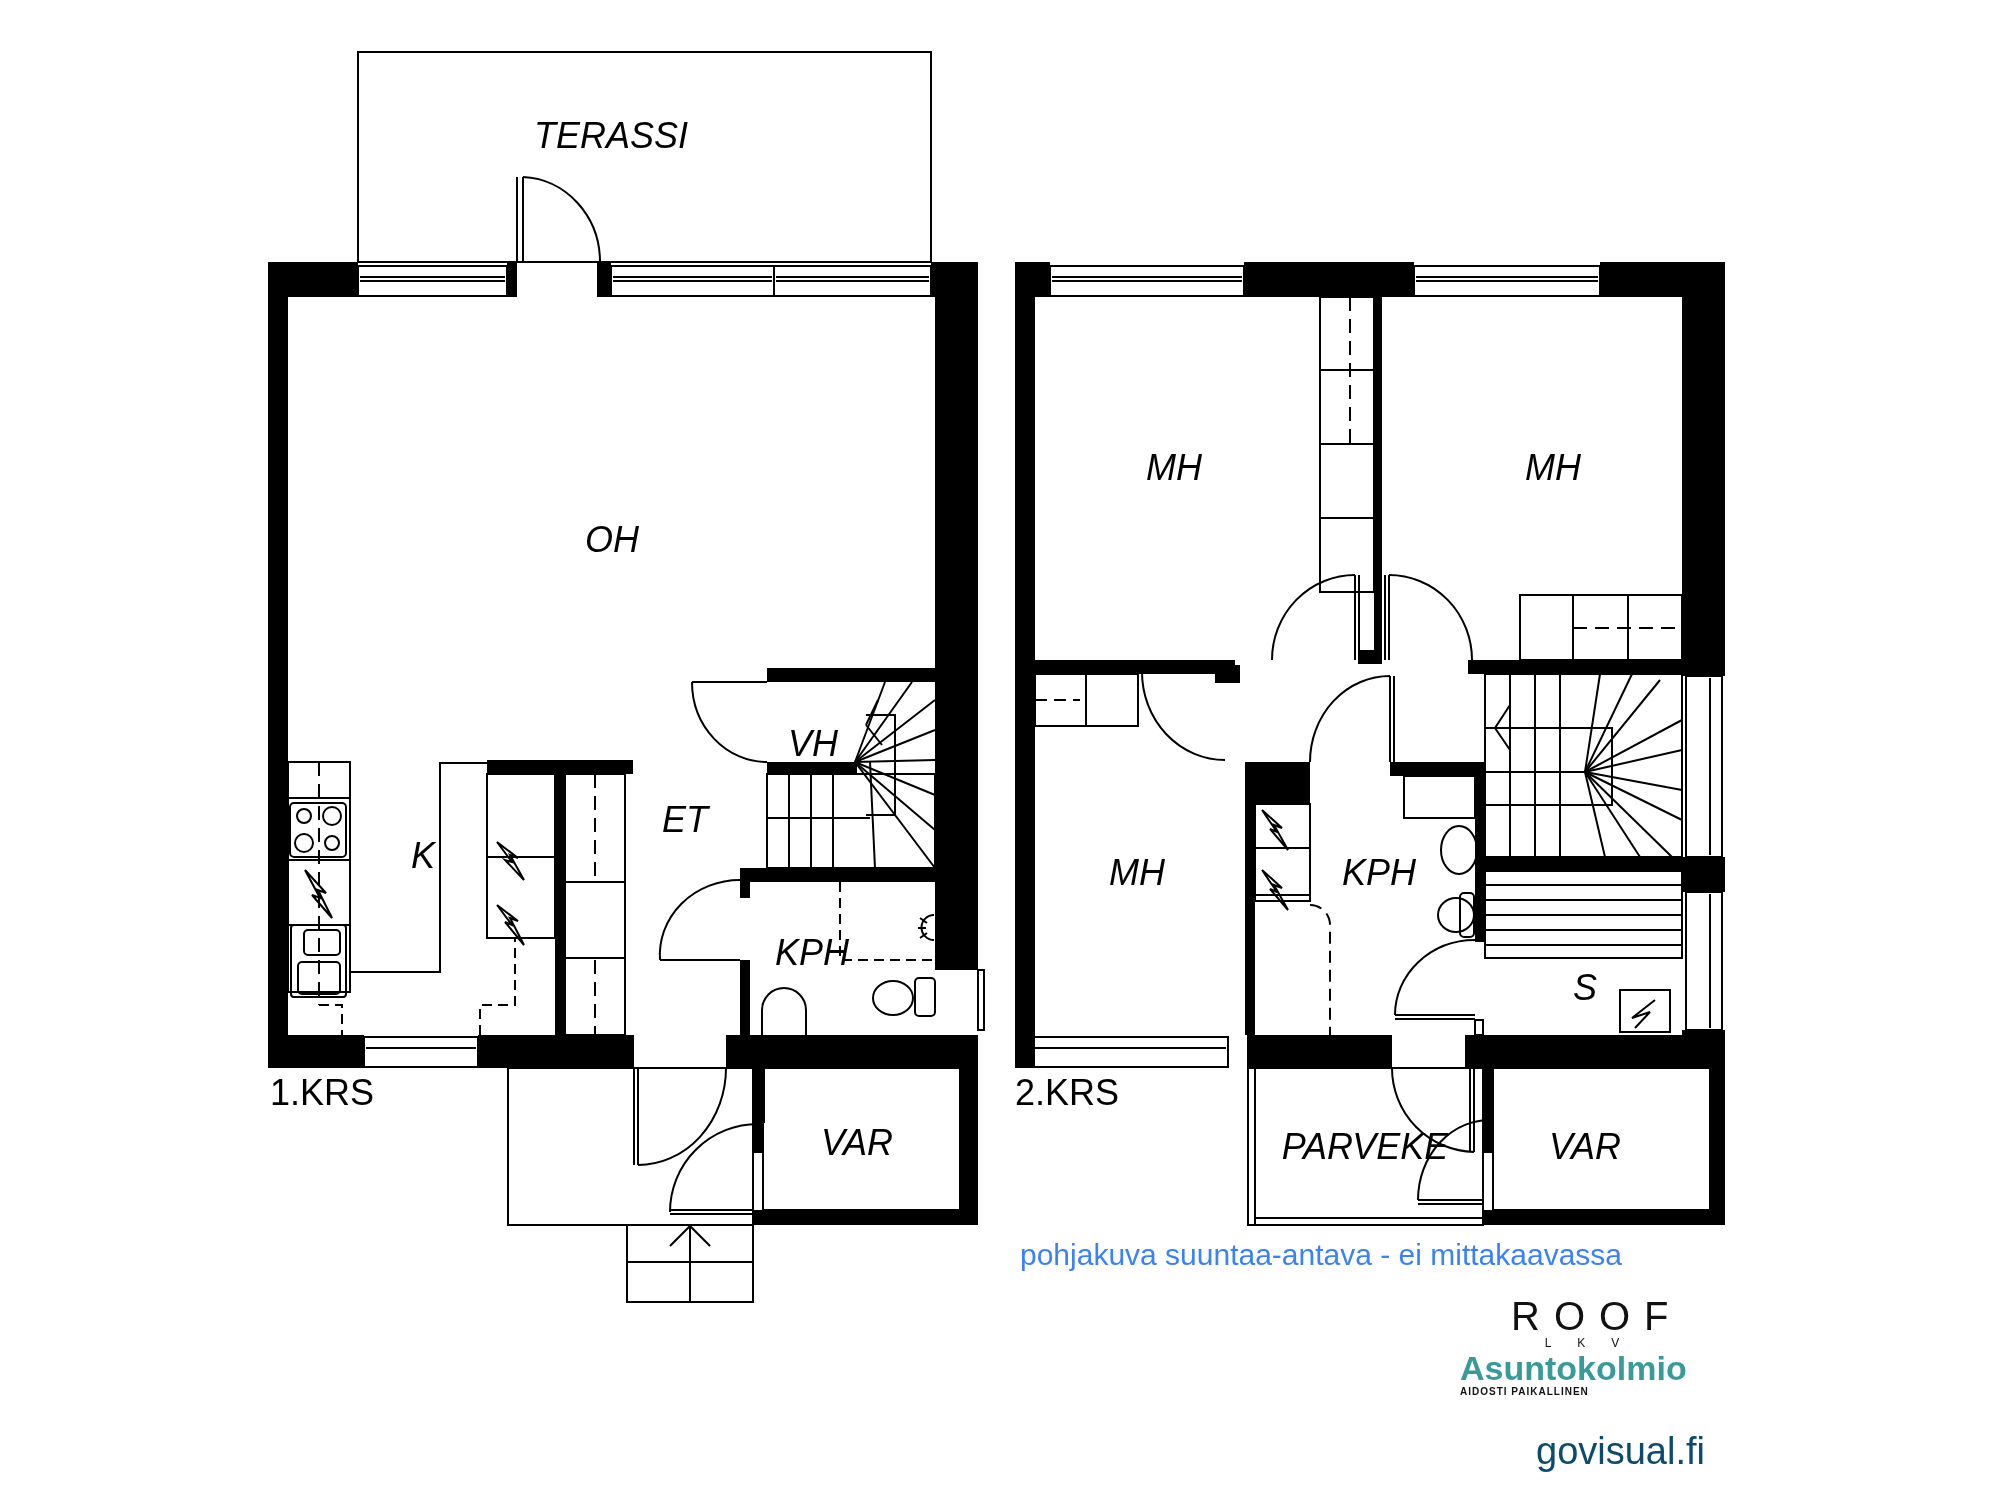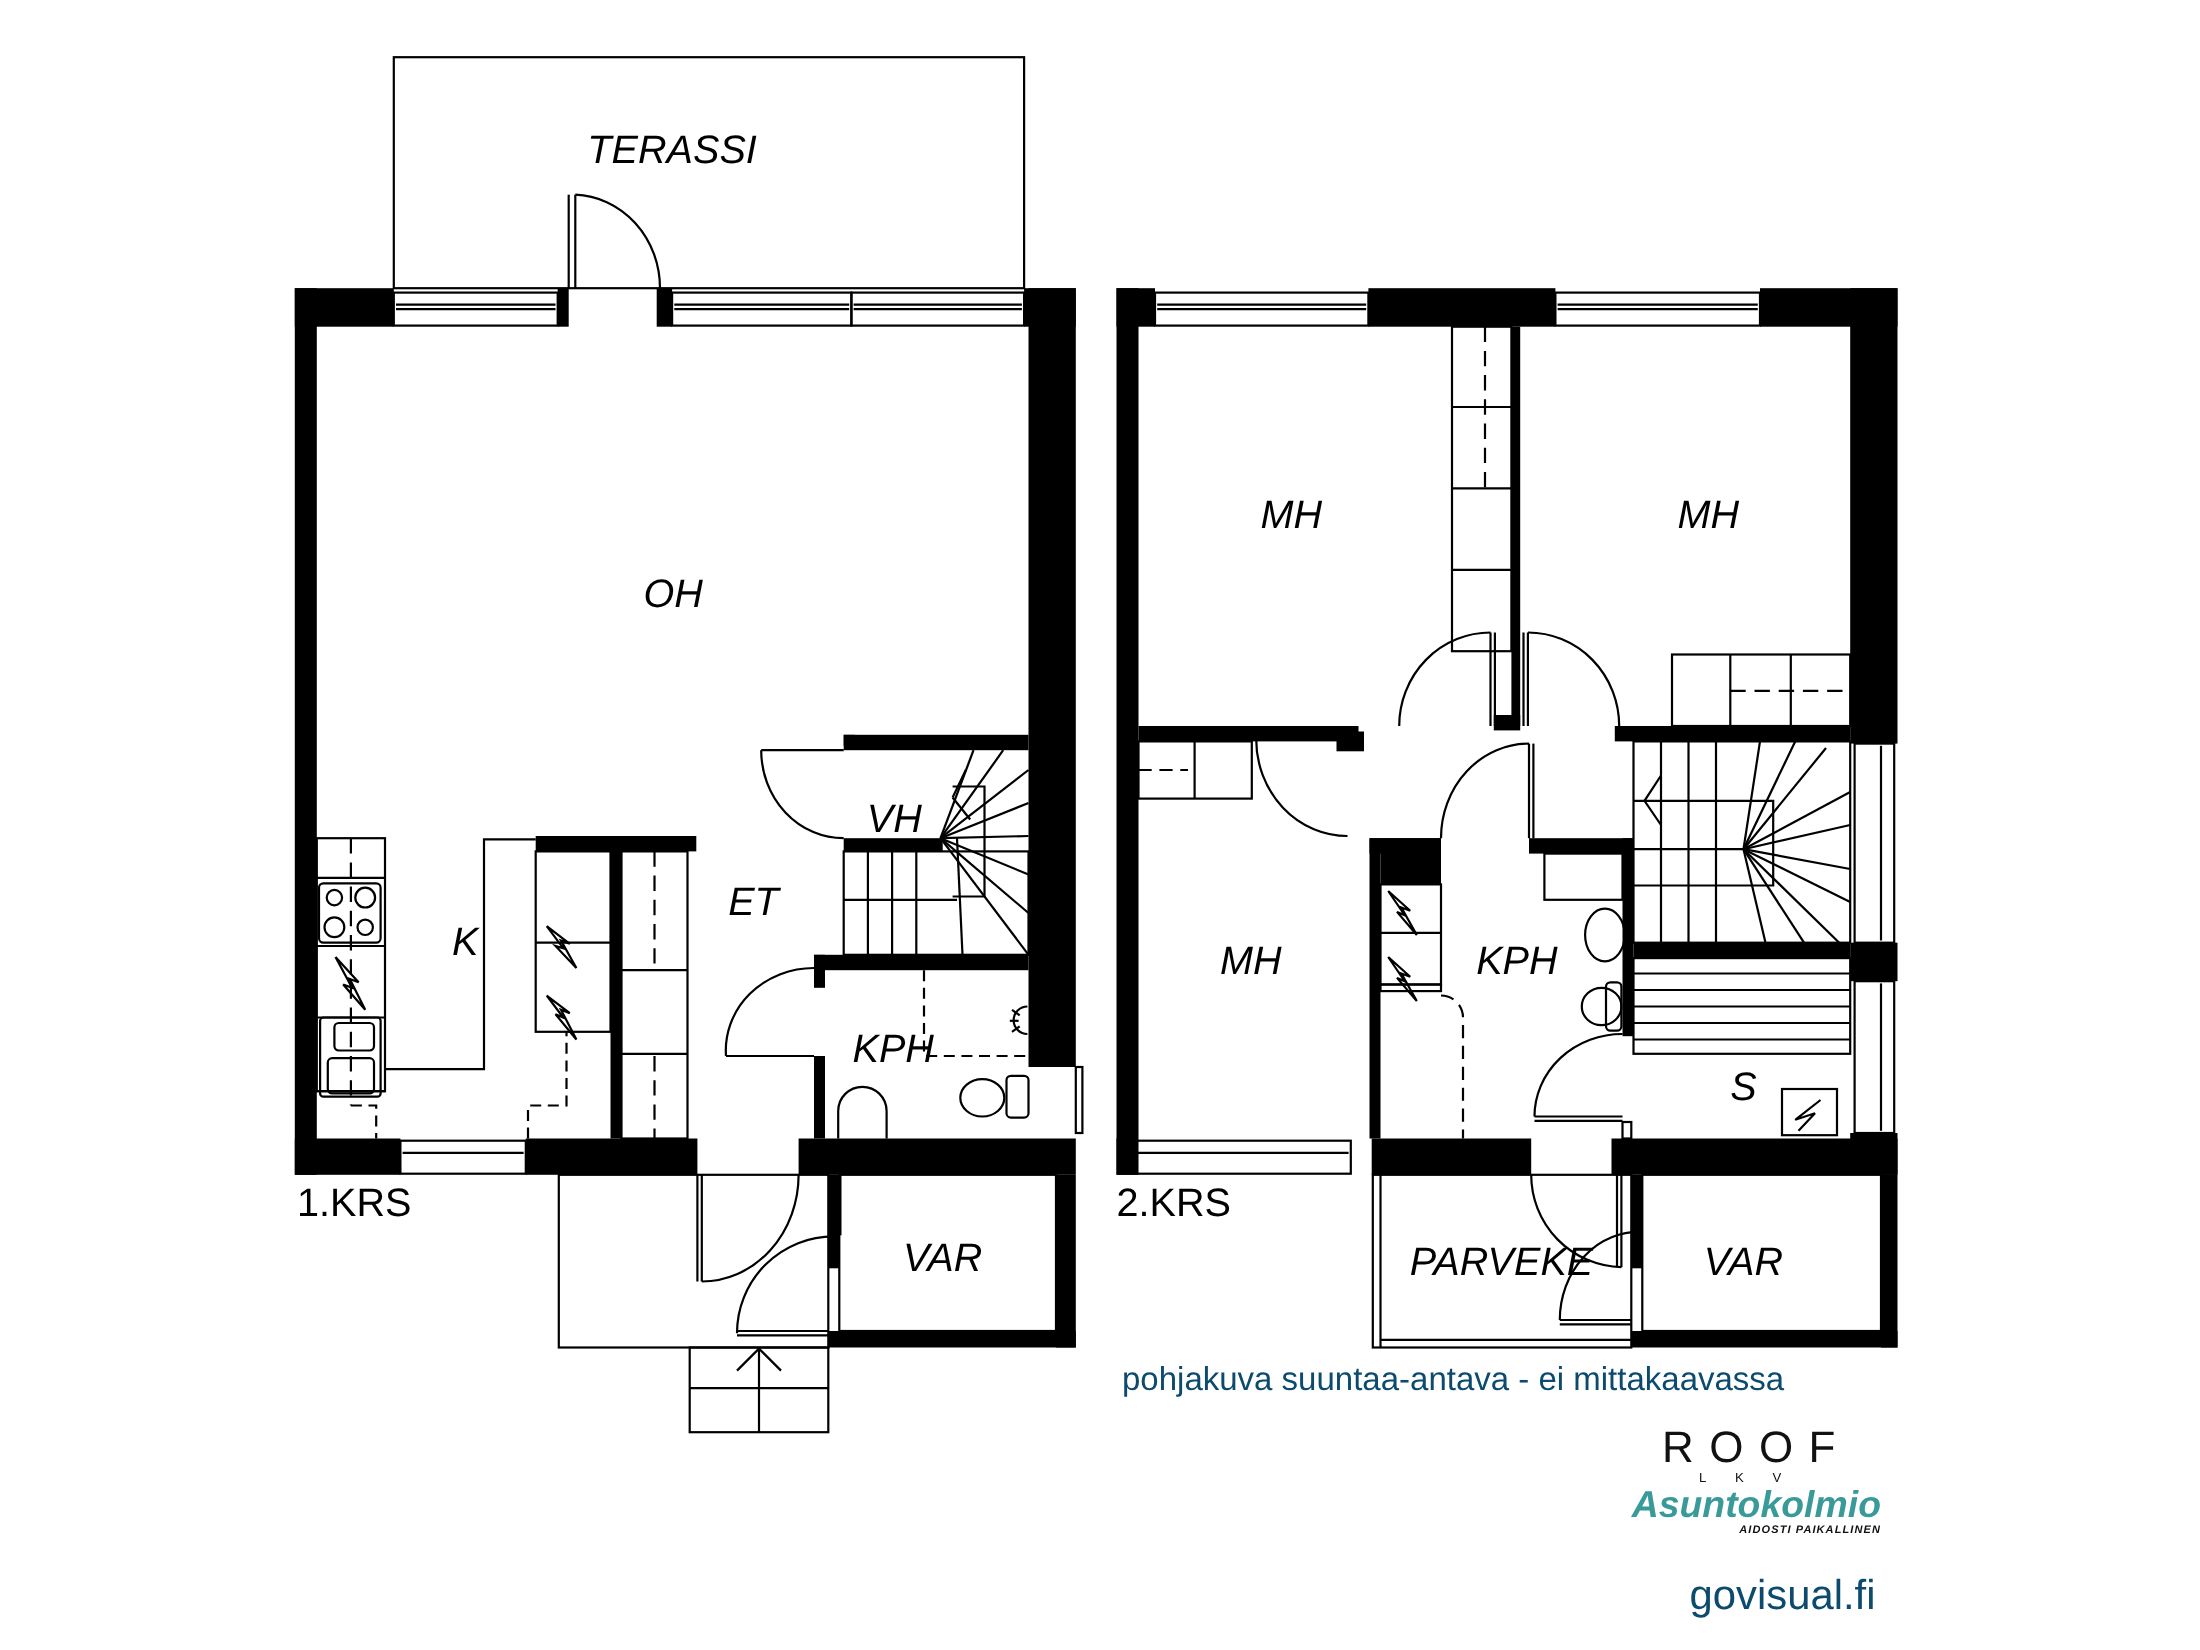--- a/index.html
+++ b/index.html
@@ -1,24 +1,24 @@
 <!DOCTYPE html>
 <html><head>
 <meta charset="utf-8">
 <style>
   html, body { margin: 0; padding: 0; background: #ffffff; }
   body { width: 2000px; height: 1500px; position: relative; overflow: hidden; font-family: "Liberation Sans", sans-serif; }
   #plan { position: absolute; left: 0; top: 0; width: 2000px; height: 1500px; }
   .room-label { position: absolute; font-family: "Liberation Sans", sans-serif; font-size: 36px; color: #000; transform: translate(-50%, -50%); white-space: nowrap; letter-spacing: 0px; font-style: italic; }
   .floor-label { position: absolute; font-size: 36px; color: #000; white-space: nowrap; }
-  .disclaimer { position: absolute; left: 1020px; top: 1238px; font-size: 30px; color: #0c4a6e; white-space: nowrap; }
+  .disclaimer { position: absolute; left: 1020px; top: 1238px; font-size: 30px; color: #3b82f6; white-space: nowrap; }
   .roof-logo { position: absolute; left: 1497px; top: 1296px; width: 170px; text-align: center; }
   .roof-main { font-size: 40px; letter-spacing: 14px; color: #111; font-weight: 400; line-height: 40px; padding-left: 14px; }
   .roof-sub { font-size: 12px; letter-spacing: 26px; color: #111; line-height: 14px; padding-left: 26px; }
-  .ak-logo { position: absolute; left: 1460px; top: 1350px; width: 250px; text-align: right; font-style: italic; }
+  .ak-logo { position: absolute; left: 1460px; top: 1350px; width: 250px; text-align: left; }
   .ak-main { font-size: 34px; font-weight: 700; color: #3a9a9a; line-height: 36px; letter-spacing: 0px; }
   .ak-sub { font-size: 10px; font-weight: 700; color: #111; letter-spacing: 1px; line-height: 12px; }
   .govisual { position: absolute; left: 1536px; top: 1430px; font-size: 38px; color: #0c4a6e; white-space: nowrap; }
 </style>
 </head>
 <body>
 
 <svg id="plan" viewBox="0 0 2000 1500" xmlns="http://www.w3.org/2000/svg">
   <g fill="none" stroke="#000" stroke-width="2">
 

